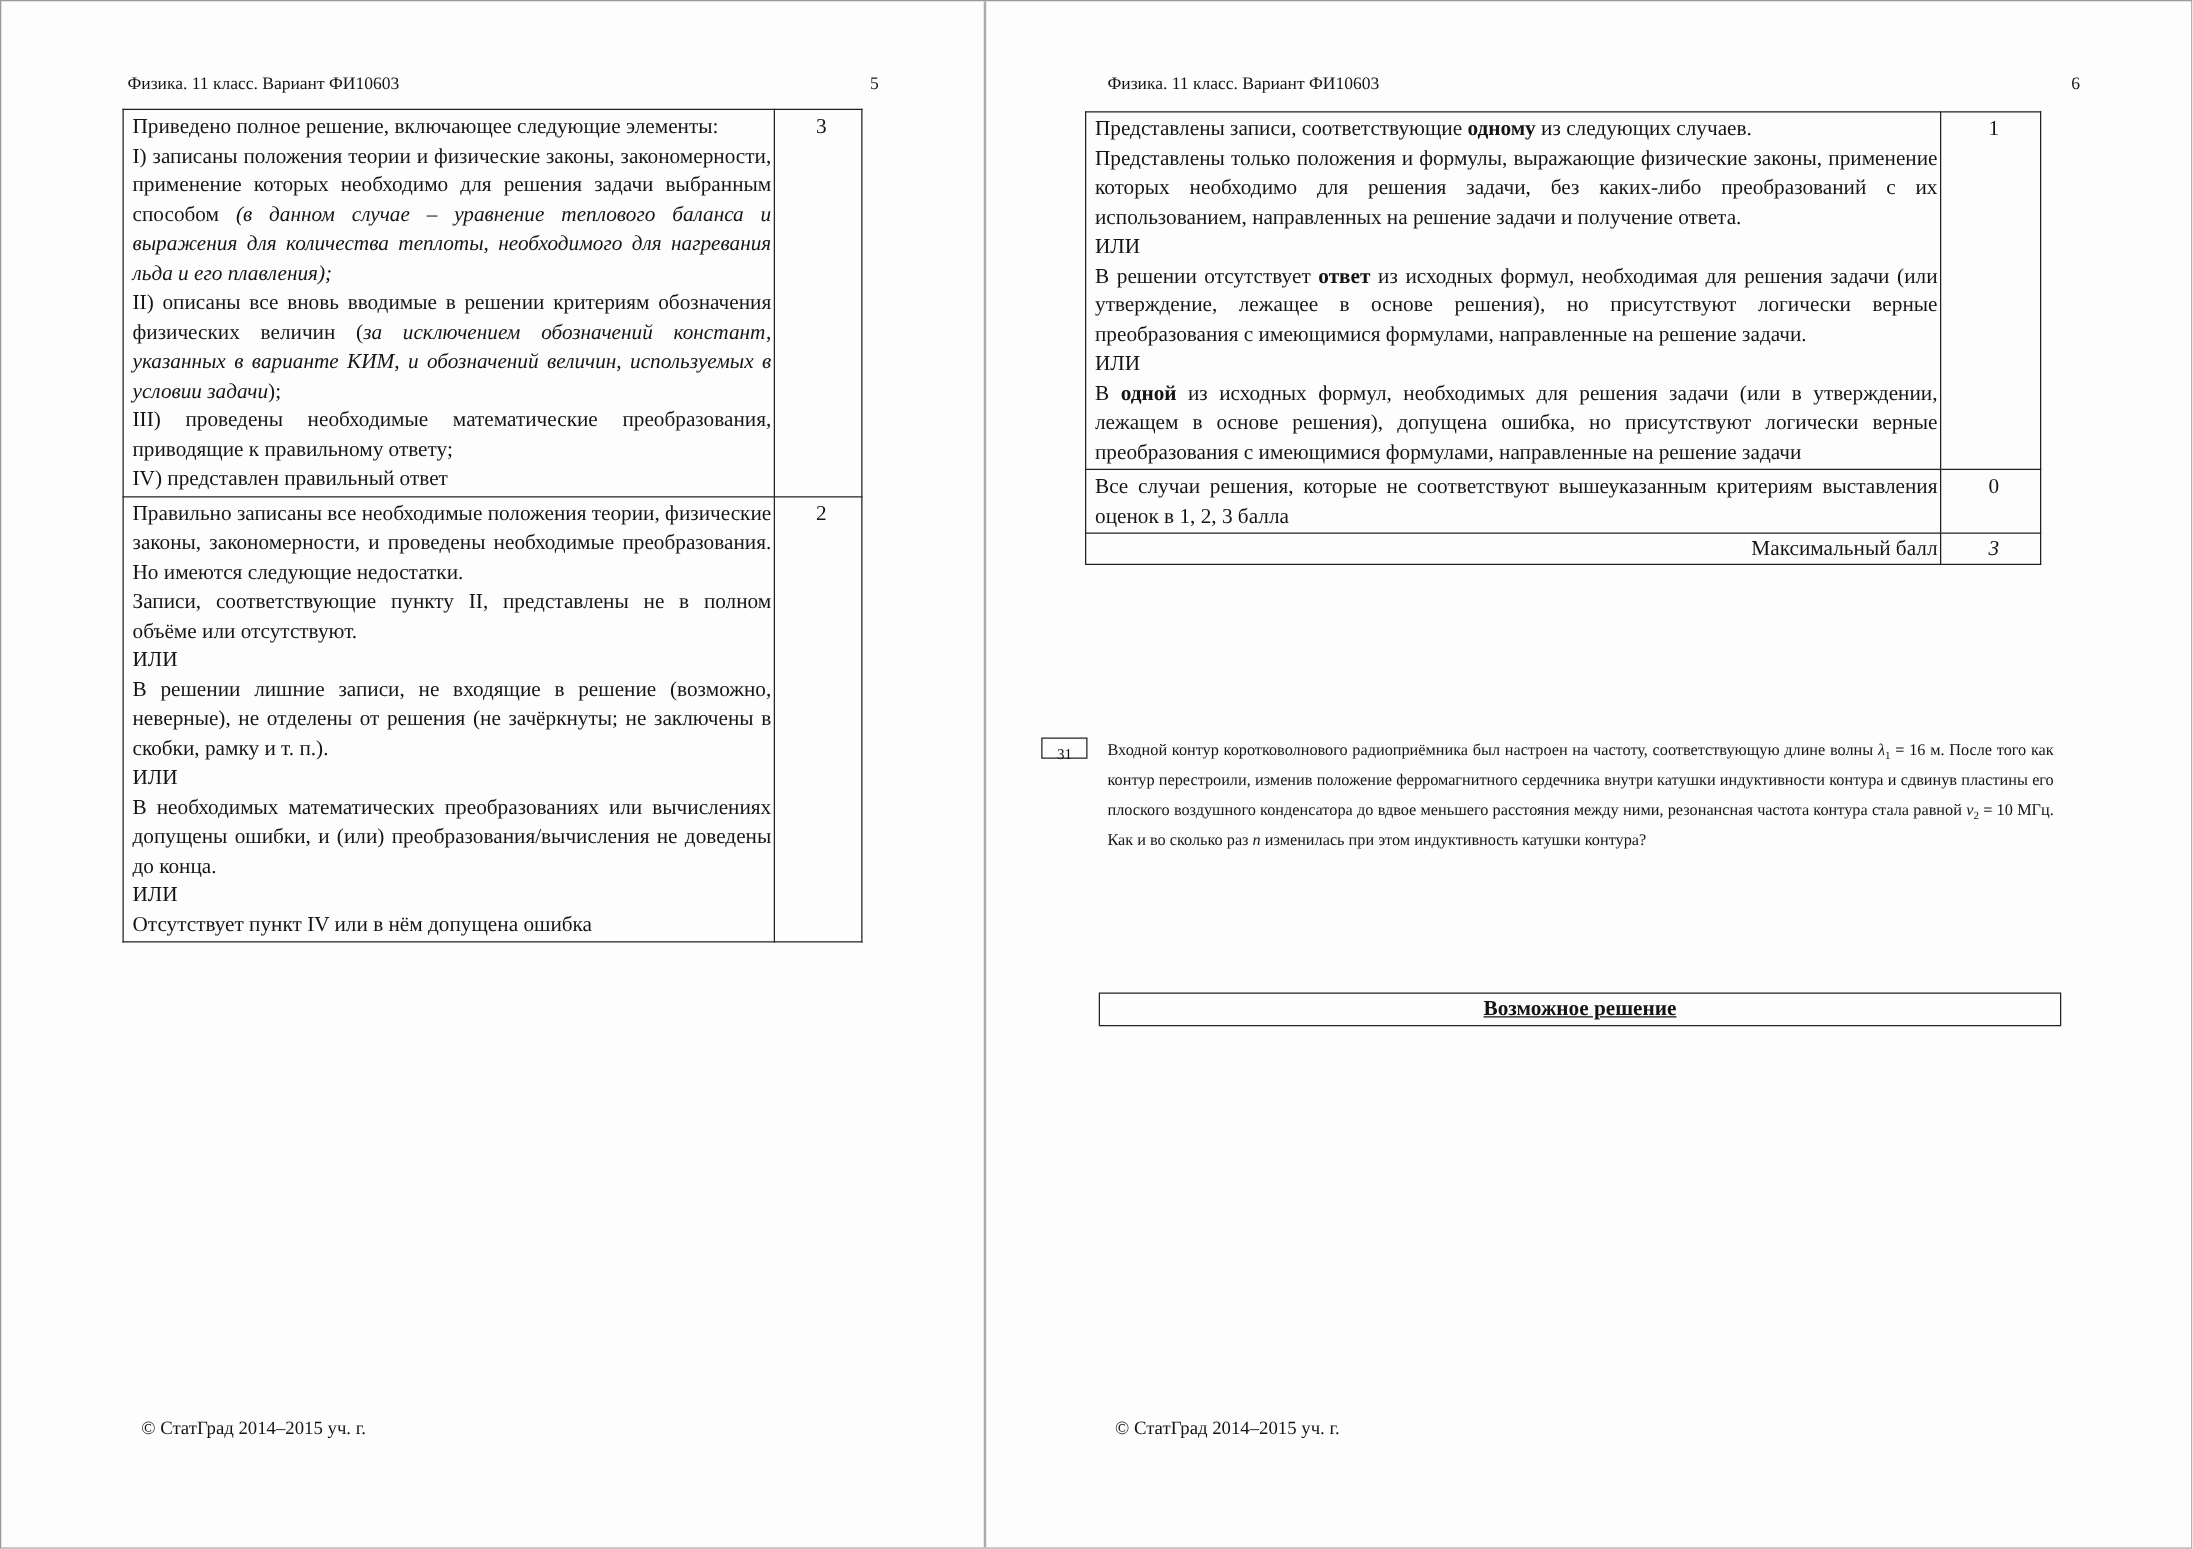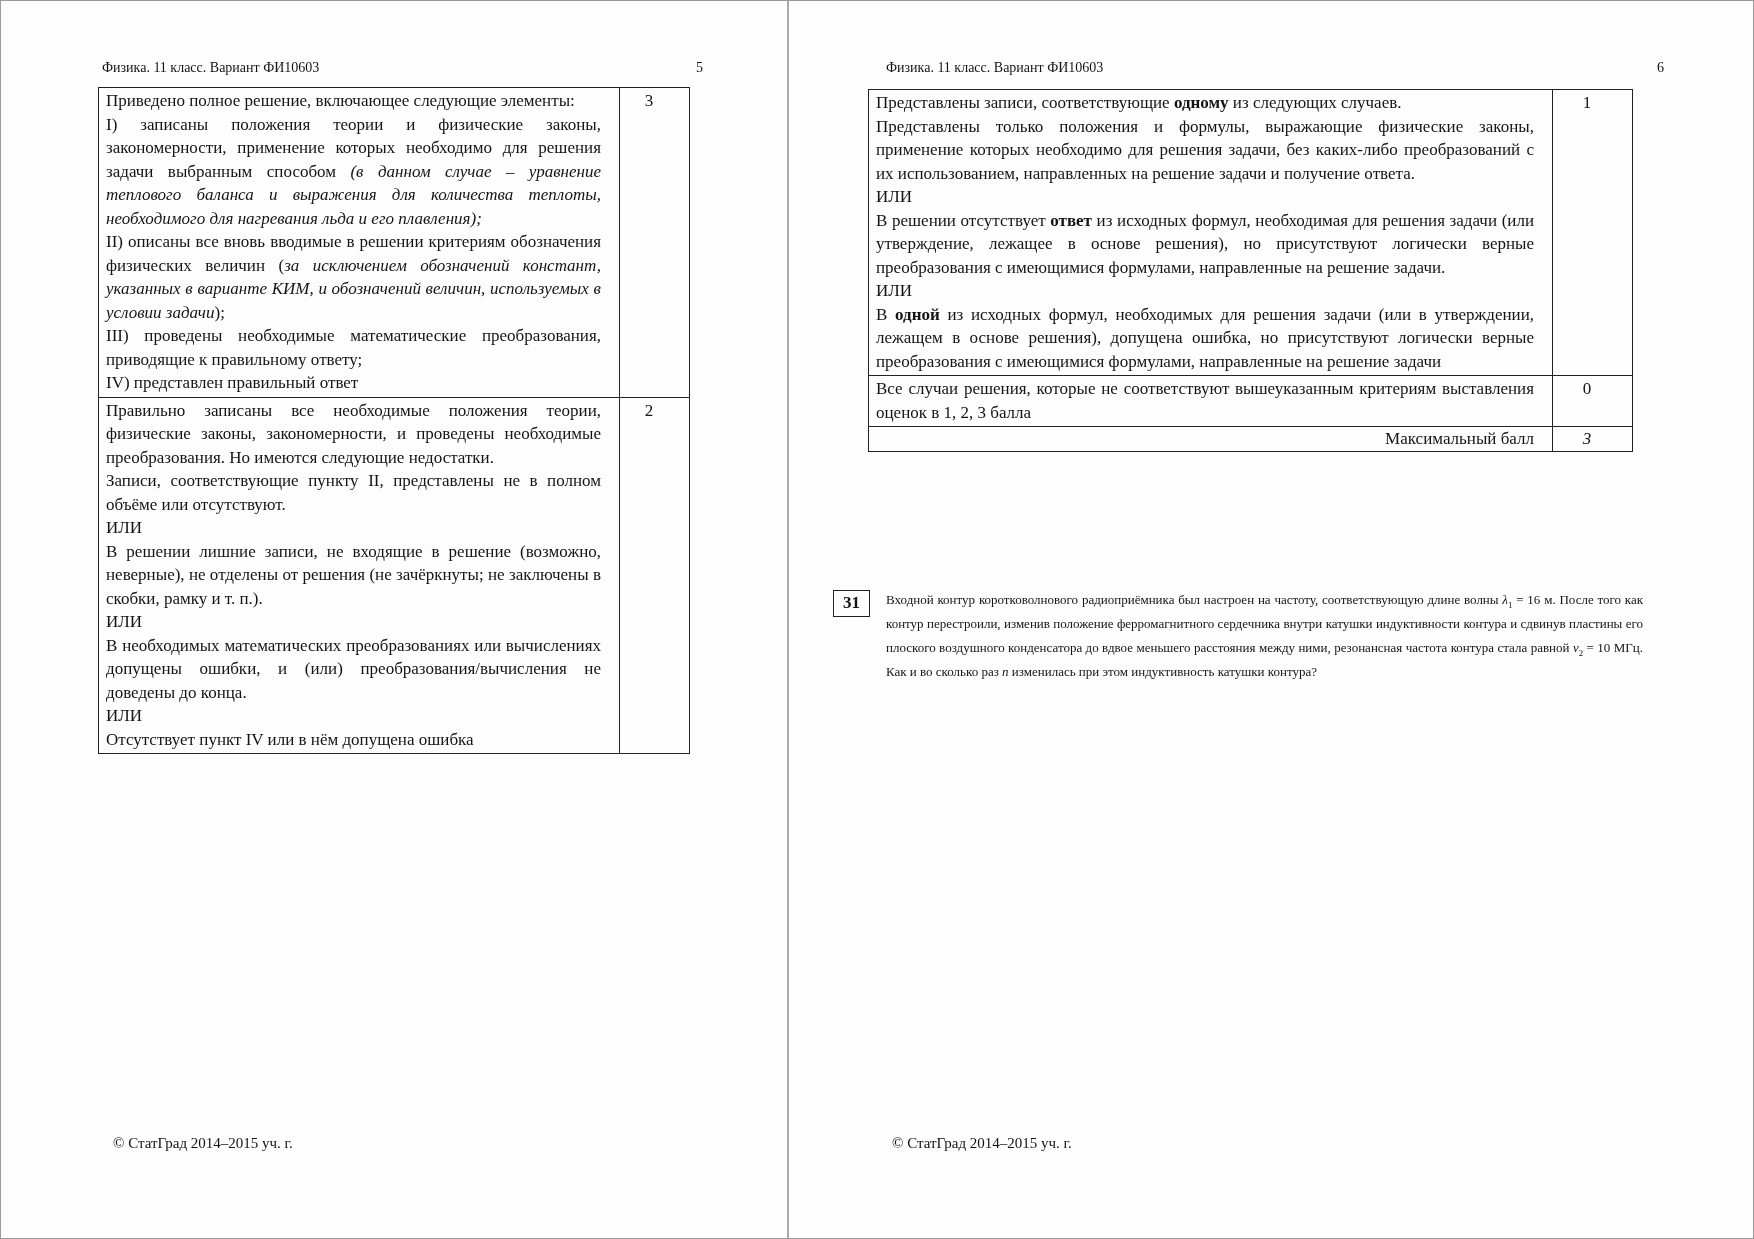--- a/index.html
+++ b/index.html
@@ -20,31 +20,31 @@
     font-size:14px; line-height:20px; white-space:nowrap;
   }
   .page-header .pnum { text-align:right; }
 
   table.criteria {
     position:absolute; border-collapse:collapse; table-layout:fixed;
     font-size:17px; line-height:23.5px;
   }
   table.criteria td {
     border:1.6px solid #222222; vertical-align:top;
-    padding:1px 18px 2px 7px;
+    padding:1px 2px 2px 7px;
   }
   td.crit p { margin:0; text-align:justify; }
   td.score { text-align:center; padding:1px 0 0 0; }
   td.maxlabel { text-align:right; padding:0 10px 1px 6px; line-height:21px; }
   td.maxscore { font-style:italic; text-align:center; padding:0; line-height:21px; }
 
   .problem-number {
     position:absolute; box-sizing:border-box;
-    width:37px; height:27px; border:1.6px solid #222222;
-    font-weight:bold; font-size:17px; line-height:24px; text-align:center;
+    width:37px; height:17px; border:1.6px solid #222222;
+    font-weight:normal; font-size:12px; line-height:24px; text-align:center;
   }
   .problem-text {
     position:absolute; font-size:13px; line-height:24px; text-align:justify; margin:0;
   }
   .problem-text sub, td sub { font-size:68%; line-height:0; vertical-align:sub; }
 
   .solution-box {
     position:absolute; box-sizing:border-box; border:1.6px solid #222222;
     text-align:center; font-size:17px; line-height:23px; height:27px;
     font-weight:bold;
@@ -133,16 +133,19 @@
     <tr>
       <td class="maxlabel">Максимальный балл</td>
       <td class="maxscore">3</td>
     </tr>
   </tbody>
     </table>
 
   <div class="problem-number" style="left:832px; top:589px;">31</div>
   <p class="problem-text" style="left:885px; top:587px; width:757px;"><span>Входной контур коротковолнового радиоприёмника был настроен на частоту, соответствующую длине волны </span><span class="rich-i">λ</span><sub>1</sub><span> = 16 м. После того как контур перестроили, изменив положение ферромагнитного сердечника внутри катушки индуктивности контура и сдвинув пластины его плоского воздушного конденсатора до вдвое меньшего расстояния между ними, резонансная частота контура стала равной </span><span class="rich-i">ν</span><sub>2</sub><span> = 10 МГц. Как и во сколько раз </span><span class="rich-i">n</span><span> изменилась при этом индуктивность катушки контура?</span></p>
 
+  <div class="solution-box" style="left:878px; top:793px; width:770px;">
+    <span>Возможное решение</span>
+  </div>
 
   <div class="page-footer" style="left:891px; top:1133px;">© СтатГрад 2014–2015 уч. г.</div>
 
 </div>
 
 </body></html>

